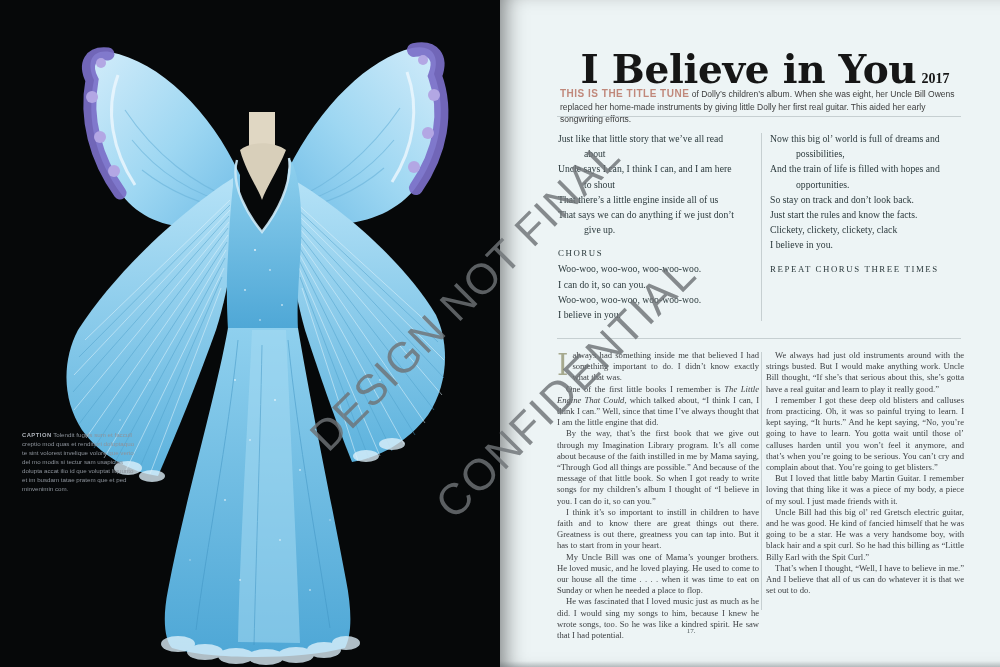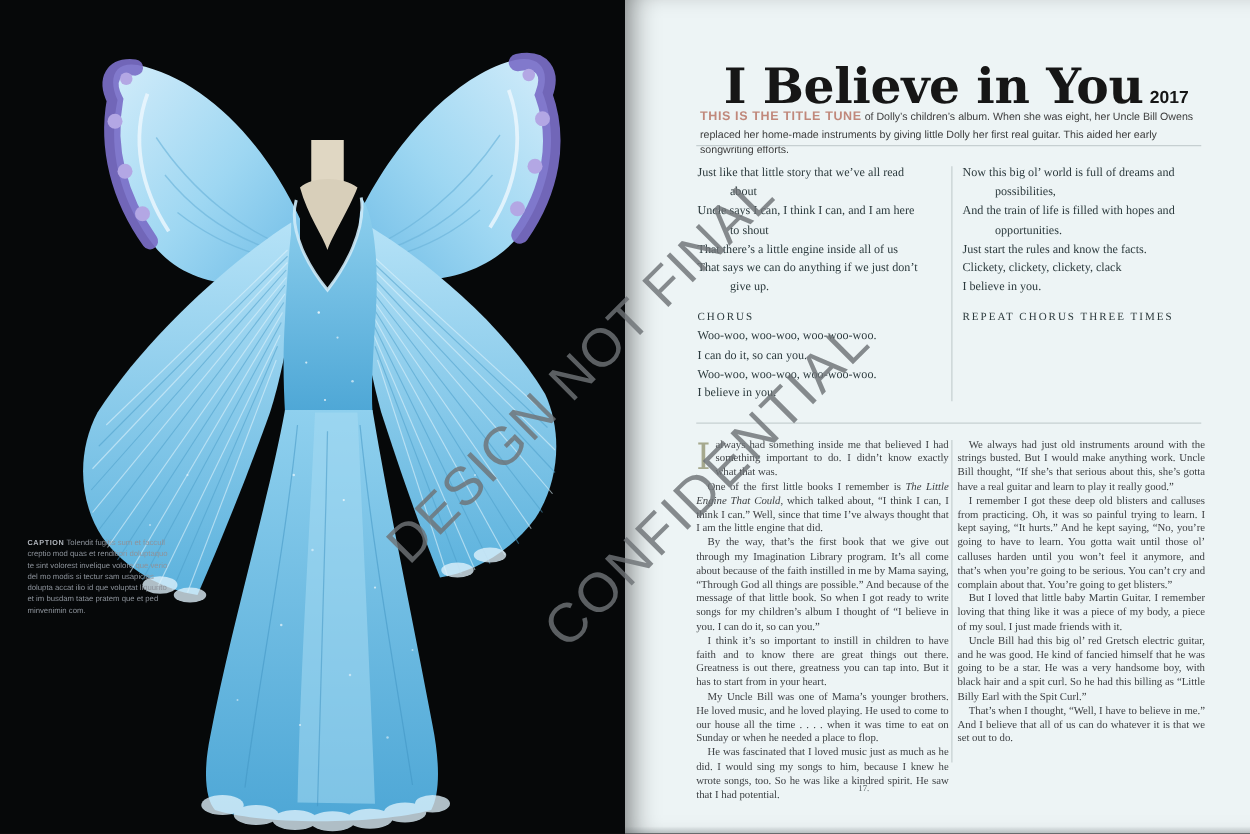--- a/index.html
+++ b/index.html
@@ -10,21 +10,21 @@
   #dress-art{position:absolute;left:0;top:0;}
   .caption{position:absolute;left:22px;top:431px;width:114px;font-family:"Liberation Sans",sans-serif;font-size:6.2px;line-height:1.45;color:#8d939b;text-align:left;}
   .caption .cap-label{font-weight:bold;color:#b0b5bc;letter-spacing:.5px;font-size:5.8px;}
 
   
   #right-page{position:absolute;left:500px;top:0;width:500px;height:667px;background:#edf4f5;box-shadow:inset 16px 0 22px -12px rgba(0,0,0,.5);}
   #right-page .bottom-edge{position:absolute;left:0;right:0;bottom:0;height:6px;background:linear-gradient(to bottom,rgba(70,80,85,0),rgba(70,80,85,.28));}
 
   .title-block{position:absolute;left:65px;top:46px;width:400px;text-align:center;color:#161616;}
   .title-block .song-title{font-family:"DejaVu Serif",serif;font-weight:700;font-size:39px;letter-spacing:-.3px;}
-  .title-block .song-year{font-family:Liberation Sans, sans-serif;font-weight:700;font-size:14px;margin-left:5px;}
+  .title-block .song-year{font-family:Liberation Serif, serif;font-weight:700;font-size:14px;margin-left:5px;}
 
   .intro{position:absolute;left:60px;top:87px;width:398px;font-family:"Liberation Sans",sans-serif;font-size:8.5px;line-height:1.42;color:#3c3c3c;}
   .intro .lead{color:#c0887b;font-weight:bold;font-size:10px;letter-spacing:.5px;}
 
   .hrule{position:absolute;left:57px;width:404px;border-top:1px solid #c6cfd1;height:0;}
   #rule-1{top:116px;}
   #rule-2{top:338px;}
 
   .vrule{position:absolute;border-left:1px solid #c6cfd1;width:0;}
   #lyr-divider{left:261px;top:133px;height:188px;}
@@ -237,20 +237,21 @@
       <div class="lyr">I believe in you.</div>
     </div>
 
     <div class="vrule" id="lyr-divider"></div>
 
     <div class="lyr-col" id="lyr-col-2">
       <div class="lyr">Now this big ol’ world is full of dreams and</div>
       <div class="lyr cont">possibilities,</div>
       <div class="lyr">And the train of life is filled with hopes and</div>
       <div class="lyr cont">opportunities.</div>
+      <div class="lyr">So stay on track and don’t look back.</div>
       <div class="lyr">Just start the rules and know the facts.</div>
       <div class="lyr">Clickety, clickety, clickety, clack</div>
       <div class="lyr">I believe in you.</div>
       <div class="lyr-label">REPEAT CHORUS THREE TIMES</div>
     </div>
 
     <div class="hrule" id="rule-2"></div>
 
     <div class="body-col" id="body-col-1">
       <p class="first"><span class="dropcap">I</span><span>always had something inside me that believed I had something important to do. I didn’t know exactly what that was.</span></p>

